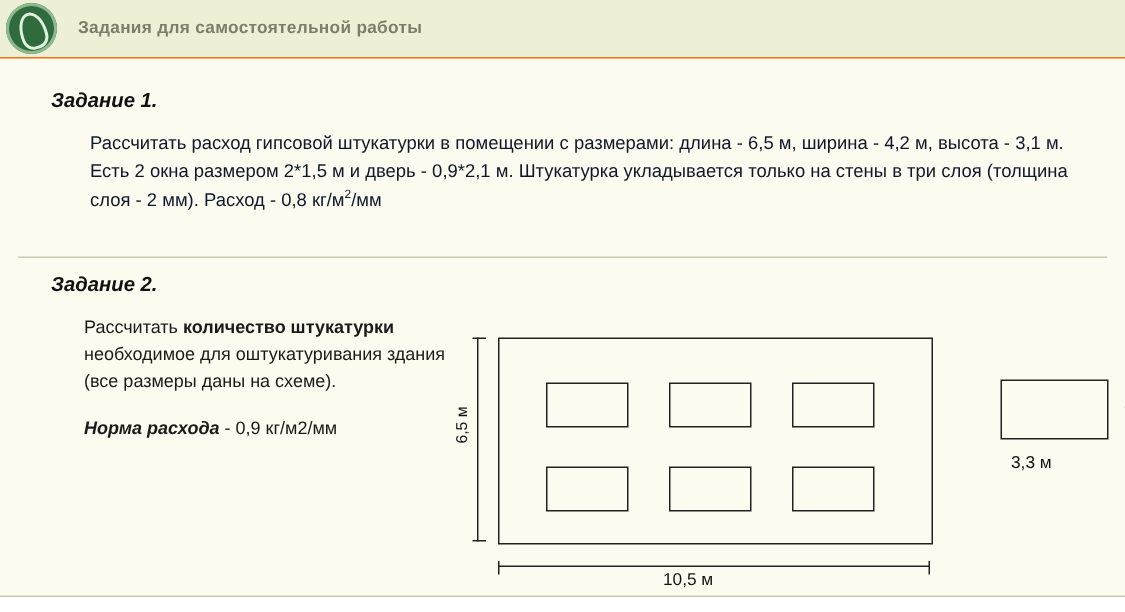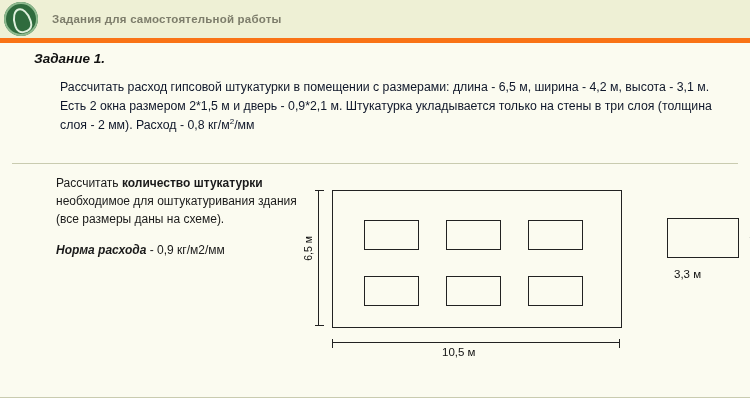--- a/index.html
+++ b/index.html
@@ -18,21 +18,21 @@
     width: 750px;
     height: 408px;
     background: #fbfbf0;
     box-sizing: border-box;
   }
   
   .header {
     position: relative;
     height: 38px;
     background: #eef0d5;
-    border-bottom: 5px solid #f97316;
+    border-bottom: 1px solid #f97316;
     display: flex;
     align-items: center;
   }
   .logo {
     width: 34px;
     height: 34px;
     margin-left: 4px;
     border-radius: 50%;
     background: #2f6b3d;
     position: relative;
@@ -56,21 +56,21 @@
     color: #7d7d6b;
     margin-left: 14px;
     letter-spacing: .2px;
   }
   
   .content {
     padding: 0 0 0 0;
     background: #fbfbf0;
   }
   .task {
-    padding: 8px 26px 10px 34px;
+    padding: 20px 26px 10px 34px;
   }
   .task-title {
     font-size: 13.5px;
     font-weight: bold;
     font-style: italic;
     color: #111;
     margin-bottom: 12px;
   }
   .para {
     font-size: 12.3px;
@@ -232,20 +232,21 @@
   <div class="content">
 
     <div class="task">
       <div class="task-title">Задание 1.</div>
       <p class="para"><span>Рассчитать расход гипсовой штукатурки в помещении с размерами: длина - 6,5 м, ширина - 4,2 м, высота - 3,1 м. Есть 2 окна размером 2*1,5 м и дверь - 0,9*2,1 м. Штукатурка укладывается только на стены в три слоя (толщина слоя - 2 мм). Расход - 0,8 кг/м</span><sup>2</sup><span>/мм</span></p>
     </div>
 
     <div class="divider"></div>
 
     <div class="task2">
+      <div class="task-title">Задание 2.</div>
       <div class="task2-body">
 
         <div class="task2-left">
           <p class="t2p"><span>Рассчитать </span><b>количество штукатурки</b><span> необходимое для оштукатуривания здания (все размеры даны на схеме).</span></p>
           <p class="t2p norm"><span>Норма расхода</span><span class="reg"> - 0,9 кг/м2/мм</span></p>
         </div>
 
         <div class="diagram">
           <div class="big-rect"></div>
 

